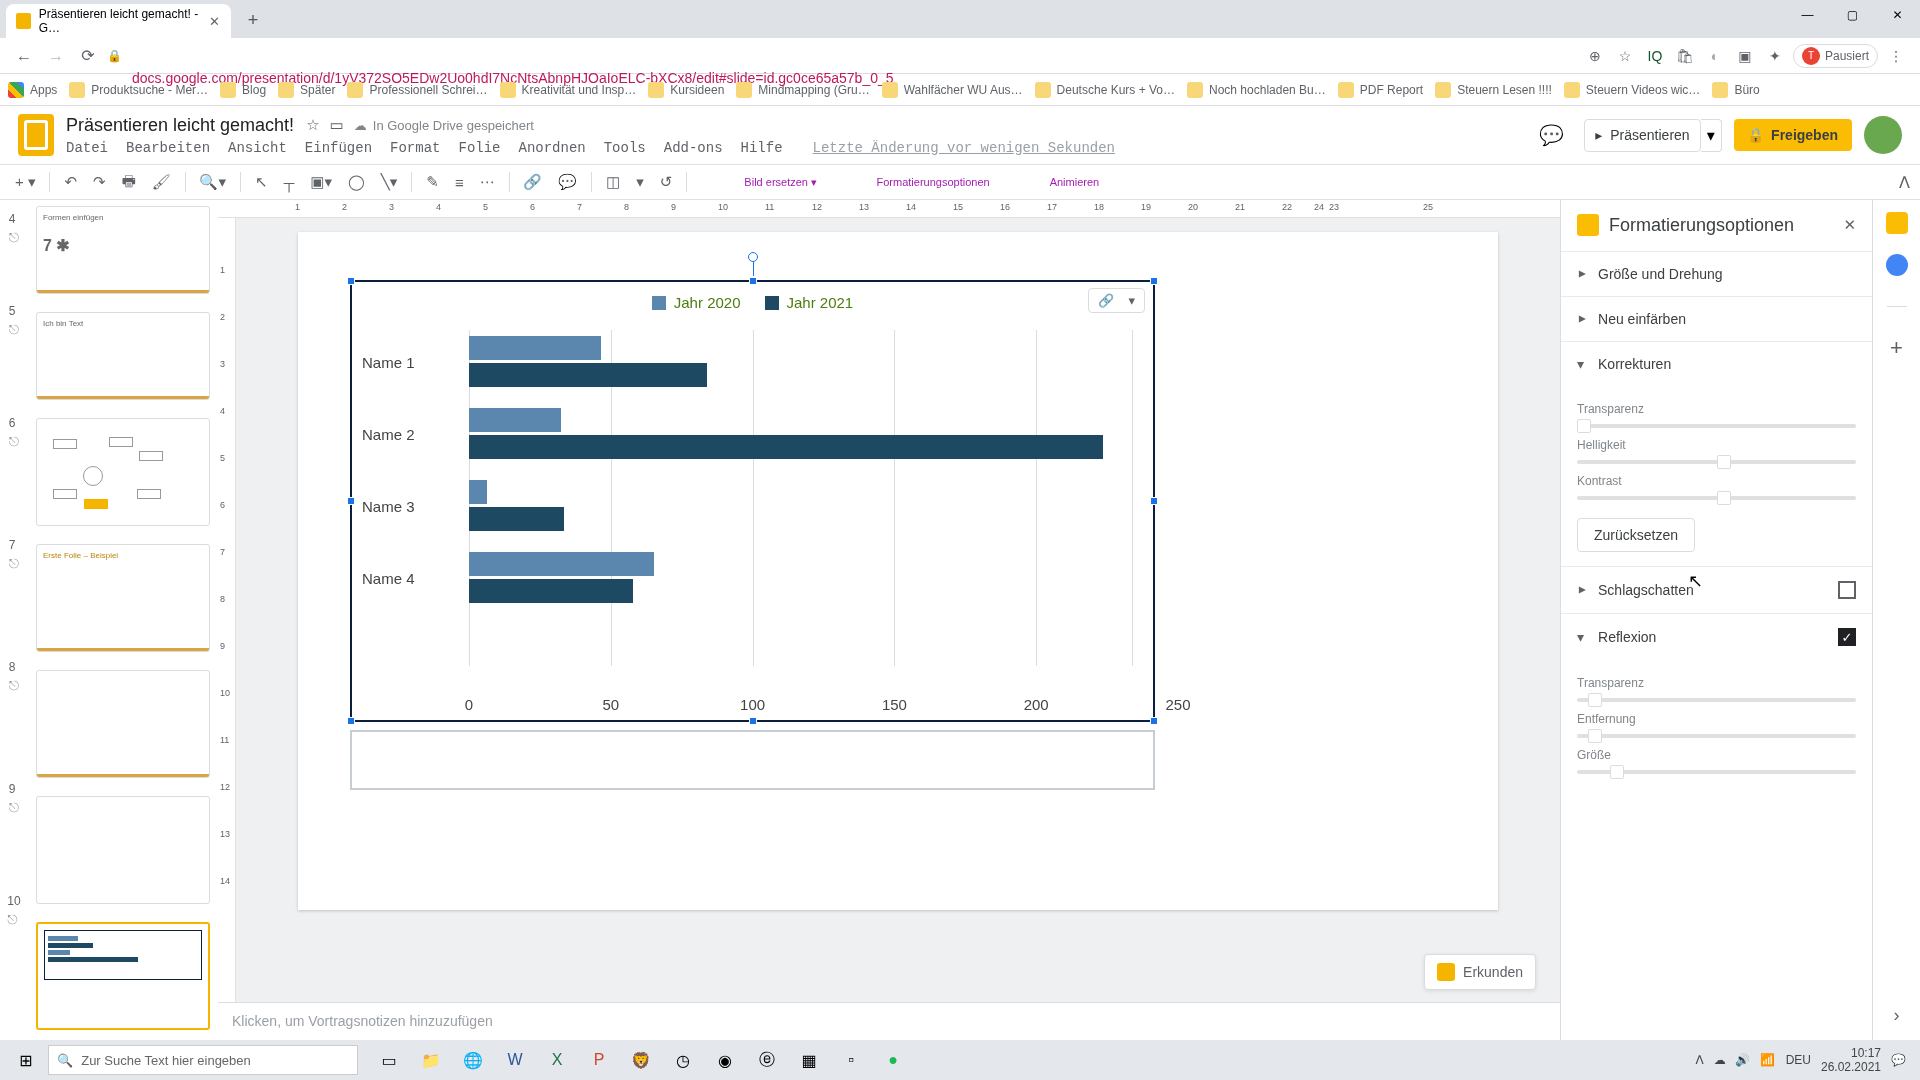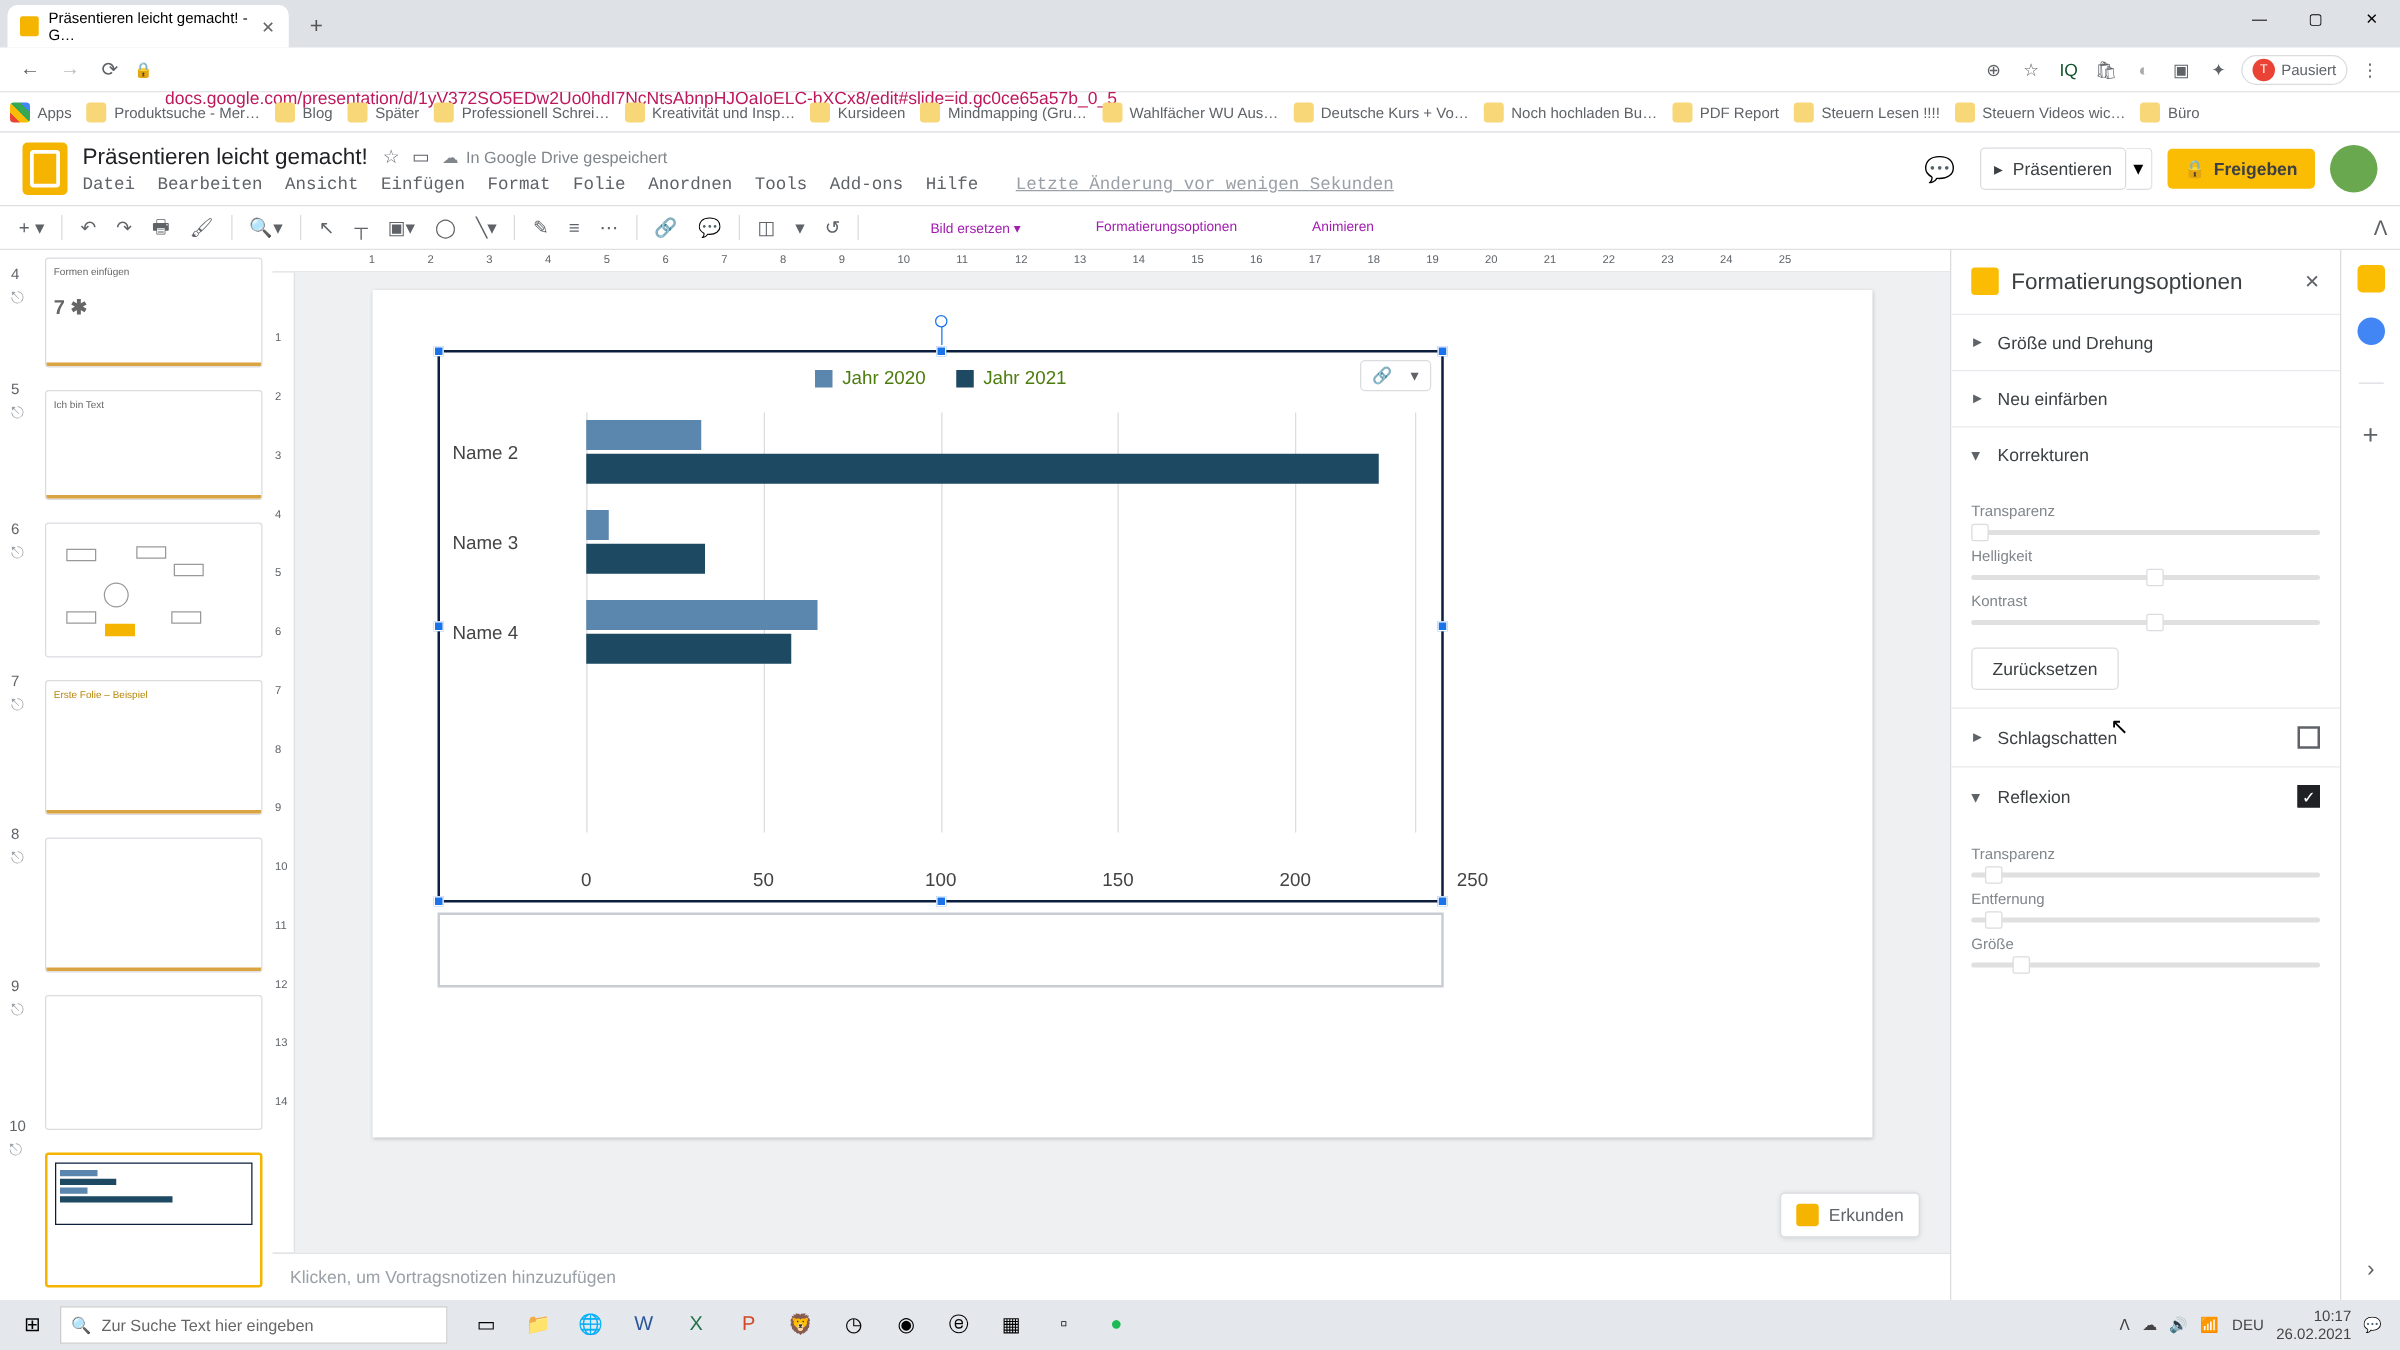--- a/index.html
+++ b/index.html
@@ -392,21 +392,21 @@
         <span style="left: 688px;">14</span>
         <span style="left: 735px;">15</span>
         <span style="left: 782px;">16</span>
         <span style="left: 829px;">17</span>
         <span style="left: 876px;">18</span>
         <span style="left: 923px;">19</span>
         <span style="left: 970px;">20</span>
         <span style="left: 1017px;">21</span>
         <span style="left: 1064px;">22</span>
         <span style="left: 1111px;">23</span>
-        <span style="left: 1158px;">24</span>
+        <span style="left: 1096px;">24</span>
         <span style="left: 1205px;">25</span>
       </div>
     <div class="canvas-wrap">
       <div class="ruler-v">
           <span style="top: 47px;">1</span>
           <span style="top: 94px;">2</span>
           <span style="top: 141px;">3</span>
           <span style="top: 188px;">4</span>
           <span style="top: 235px;">5</span>
           <span style="top: 282px;">6</span>
@@ -451,20 +451,25 @@
             </div>
 
             <div class="chart-body">
               <div class="grid-line" style="left:45px"></div>
               <div class="grid-line" style="left:calc(45px + 20%)"></div>
               <div class="grid-line" style="left:calc(45px + 40%)"></div>
               <div class="grid-line" style="left:calc(45px + 60%)"></div>
               <div class="grid-line" style="left:calc(45px + 80%)"></div>
               <div class="grid-line" style="right:0"></div>
 
+              <div class="row">
+                  <div class="row-label">Name 1</div>
+                <div class="bar a" style="width: 132px;"></div>
+                  <div class="bar b" style="width: 237.6px;"></div>
+                </div>
               <div class="row">
                   <div class="row-label">Name 2</div>
                 <div class="bar a" style="width: 92.4px;"></div>
                   <div class="bar b" style="width: 633.6px;"></div>
                 </div>
               <div class="row">
                   <div class="row-label">Name 3</div>
                 <div class="bar a" style="width: 18.48px;"></div>
                   <div class="bar b" style="width: 95.04px;"></div>
                 </div>

